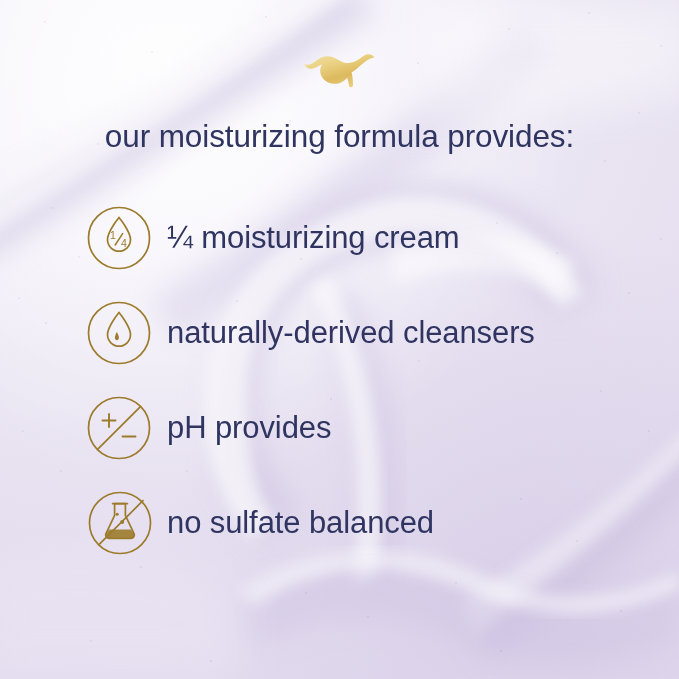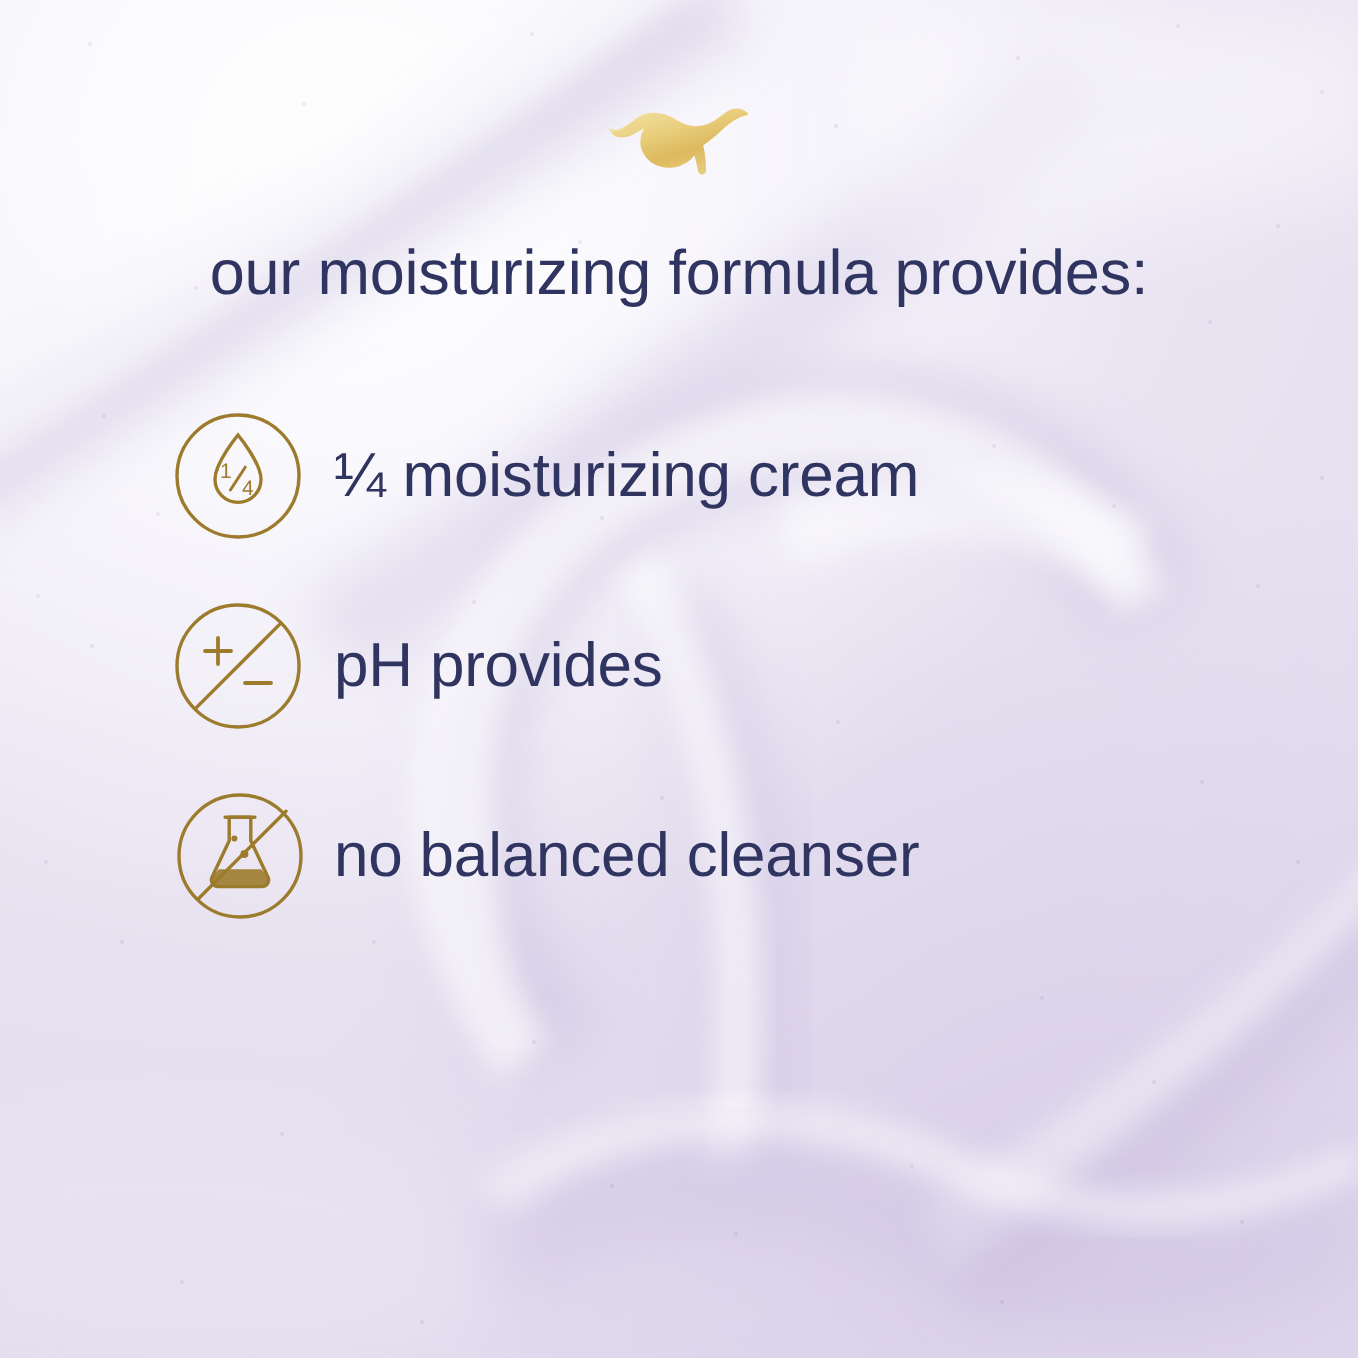--- a/index.html
+++ b/index.html
@@ -255,20 +255,32 @@
             </g>
             <g fill="#9c7b2c" font-family="'Liberation Sans', sans-serif" font-size="10.5">
               <text x="24.0" y="34.2">1</text>
               <text x="35.0" y="42.4">4</text>
             </g>
           </svg>
         </div>
         <div class="row-label">¼ moisturizing cream</div>
       </div>
 
+      <div class="row">
+        <div class="icon-cell">
+          <svg width="66" height="66" viewBox="0 0 66 66">
+            <circle cx="33" cy="33" r="30.5" fill="none" stroke="#9c7b2c" stroke-width="1.7"></circle>
+            <path d="M33,12.5 C33,12.5 21.5,26.4 21.5,34.6 C21.5,41.1 26.6,46.2 33,46.2
+                     C39.4,46.2 44.5,41.1 44.5,34.6 C44.5,26.4 33,12.5 33,12.5 Z" fill="none" stroke="#9c7b2c" stroke-width="1.7"></path>
+            <path d="M30.8,32.0 C30.8,32.0 28.9,35.6 28.9,37.6 C28.9,39.2 29.8,40.3 30.9,40.3
+                     C32.0,40.3 32.9,39.2 32.9,37.6 C32.9,35.6 30.8,32.0 30.8,32.0 Z" fill="#9c7b2c"></path>
+          </svg>
+        </div>
+        <div class="row-label">naturally-derived cleansers</div>
+      </div>
 
       <div class="row">
         <div class="icon-cell">
           <svg width="66" height="66" viewBox="0 0 66 66">
             <circle cx="33" cy="33" r="30.5" fill="none" stroke="#9c7b2c" stroke-width="1.7"></circle>
             <line x1="11.8" y1="54.2" x2="54.2" y2="11.8" stroke="#9c7b2c" stroke-width="1.7" stroke-linecap="round"></line>
             <g stroke="#9c7b2c" stroke-width="1.9" stroke-linecap="round">
 
               <line x1="16.5" y1="25.5" x2="29.5" y2="25.5"></line>
               <line x1="23.0" y1="19.0" x2="23.0" y2="32.0"></line>
@@ -295,18 +307,18 @@
 
             <path d="M23.4,40.6 L44.6,40.6 L48.0,44.6 C49.0,46.8 47.4,49.3 45.0,49.3
                      L23.0,49.3 C20.6,49.3 19.0,46.8 20.0,44.6 Z" fill="#9c7b2c" opacity=".9"></path>
 
             <circle cx="31.2" cy="25.2" r="1.5" fill="#9c7b2c"></circle>
             <circle cx="36.2" cy="33.0" r="2.0" fill="#9c7b2c"></circle>
 
             <line x1="13.2" y1="55.4" x2="57.0" y2="11.6" stroke="#9c7b2c" stroke-width="1.7" stroke-linecap="round"></line>
           </svg>
         </div>
-        <div class="row-label">no balanced cleanser</div>
+        <div class="row-label">no sulfate balanced</div>
       </div>
 
     </div>
   </div>
 </div>
 
 </body></html>

